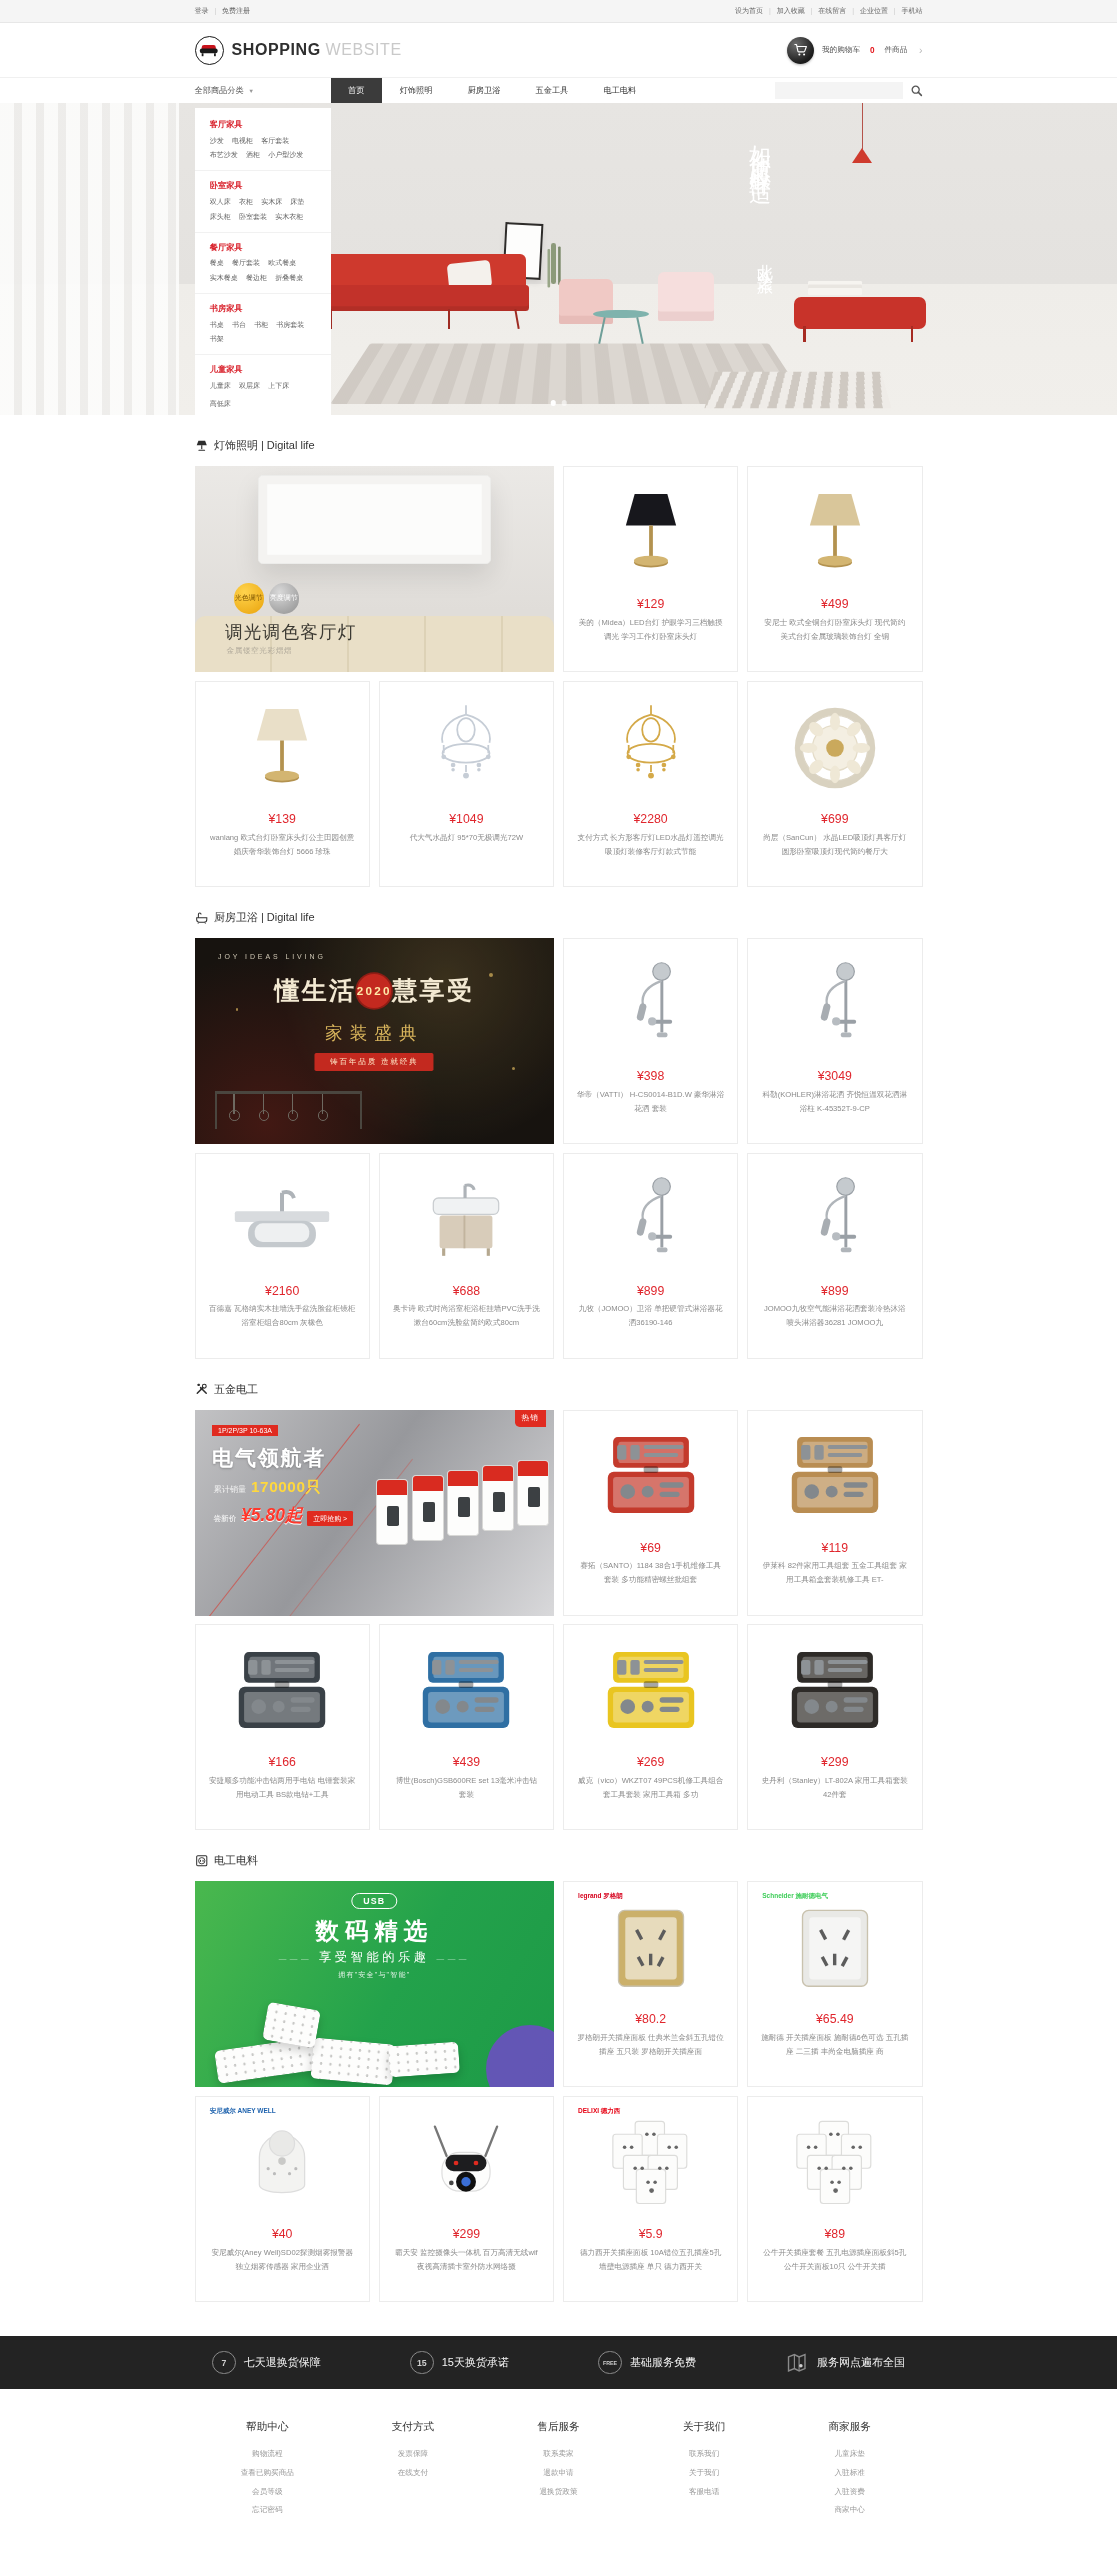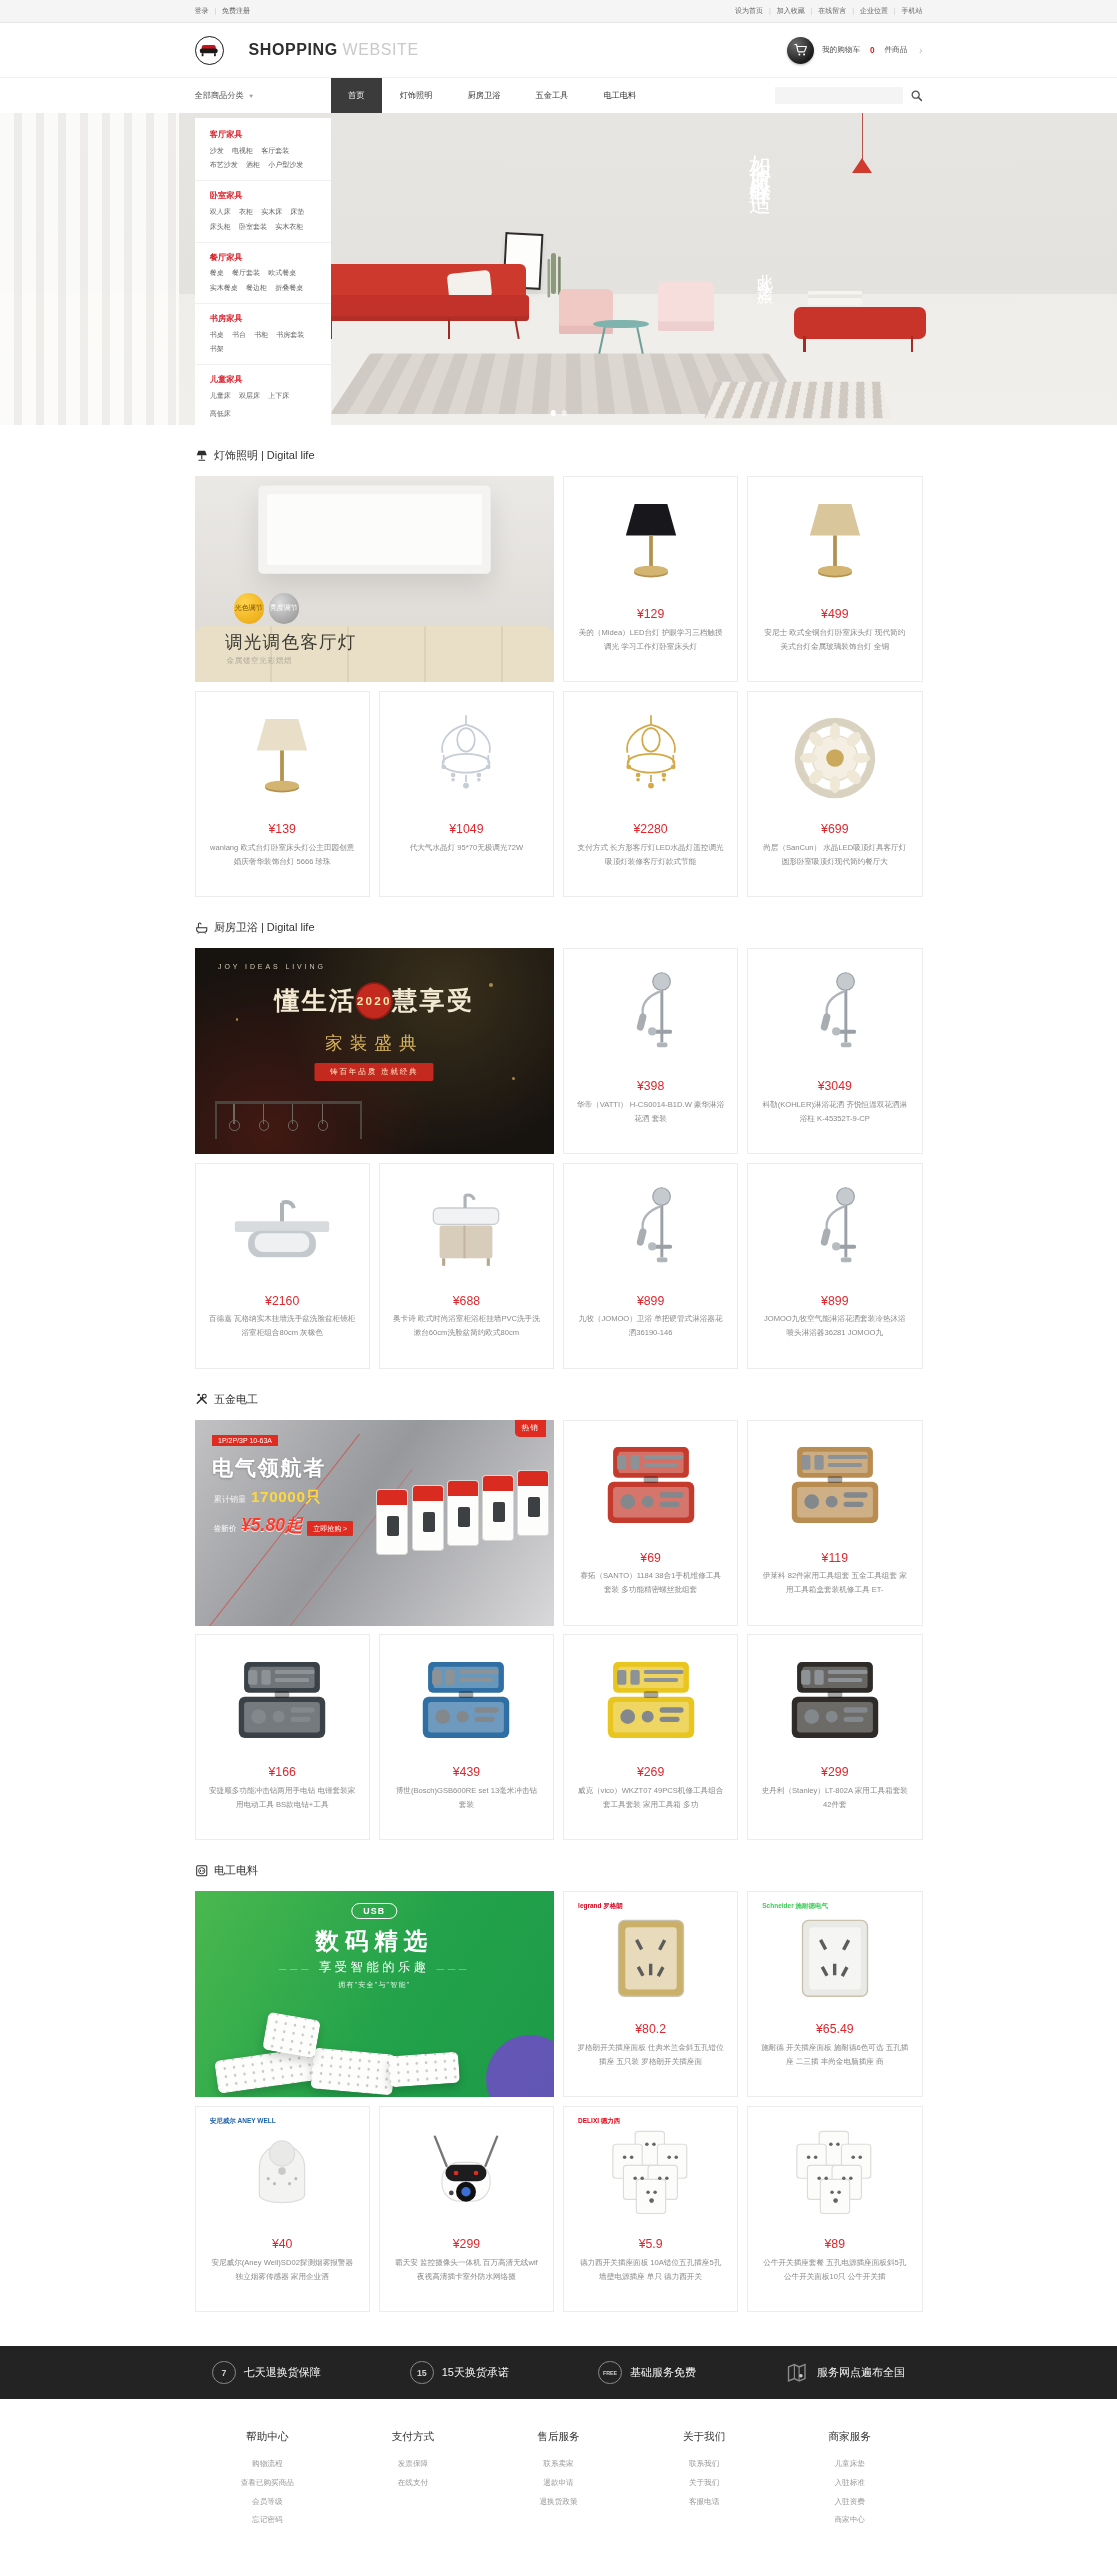--- a/index.html
+++ b/index.html
@@ -10,34 +10,34 @@
 
   
   .topbar { background:#f5f5f5; border-bottom:0.6px solid #e7e7e7; height:23px; font-size:7px; color:#666; }
   .topbar .container { display:flex; justify-content:space-between; align-items:center; height:100%; }
   .tlinks { display:flex; align-items:center; }
   .tlinks a:not(:last-child)::after { content:"|"; color:#ccc; margin:0 5.9px; }
 
   
   .header { height:54px; background:#fff; }
   .header .container { display:flex; align-items:center; justify-content:space-between; height:100%; }
-  .logo { display:flex; align-items:center; gap:25px; }
+  .logo { display:flex; align-items:center; gap:8px; }
   .logo-ring { width:29px; height:29px; border:1.8px solid #191919; border-radius:50%;
                display:flex; align-items:center; justify-content:center; }
   .logo-text b { font-size:16px; color:#2f2f2f; letter-spacing:0.6px; font-weight:bold; }
   .logo-text span { font-size:16px; color:#c9c9c9; letter-spacing:0.6px; margin-left:4.7px; }
   .cart { display:flex; align-items:center; gap:8.2px; font-size:7.6px; color:#555; cursor:pointer; }
   .cart-ball { width:27px; height:27px; border-radius:50%;
                background:radial-gradient(circle at 32% 28%, #6d6d6d, #1c1c1c 70%);
                display:flex; align-items:center; justify-content:center; box-shadow:0 1.2px 2.3px rgba(0,0,0,.25); }
   .cart-count { color:#e4151b; font-weight:bold; margin:0 1.8px; font-size:8.2px; }
   .cart-arrow { color:#bbb; font-size:10.6px; margin-left:3.5px; }
 
   
-  .navbar { border-top:0.6px solid #f0f0f0; height:36px; background:#fff; }
+  .navbar { border-top:0.6px solid #f0f0f0; height:26px; background:#fff; }
   .navbar .container { display:flex; align-items:center; height:100%; }
   .all-cats { width:136px; font-size:8.2px; color:#555; display:flex; align-items:center; gap:4.7px; cursor:pointer; }
   .all-cats .caret { font-size:5.9px; color:#999; }
   .nav-items { display:flex; align-items:stretch; height:100%; flex:1; }
   .nav-item { padding:0 17.6px; display:flex; align-items:center; font-size:8.2px; color:#333; cursor:pointer; }
   .nav-item.active { background:#3b3b3b; color:#fff; }
   .search { display:flex; align-items:center; gap:7px; }
   .search input { width:128px; height:17.6px; background:#f4f4f4; border:none; outline:none; padding:0 5.9px; font-size:7.6px; }
   .search-btn { background:none; border:none; cursor:pointer; display:flex; align-items:center; }
 

